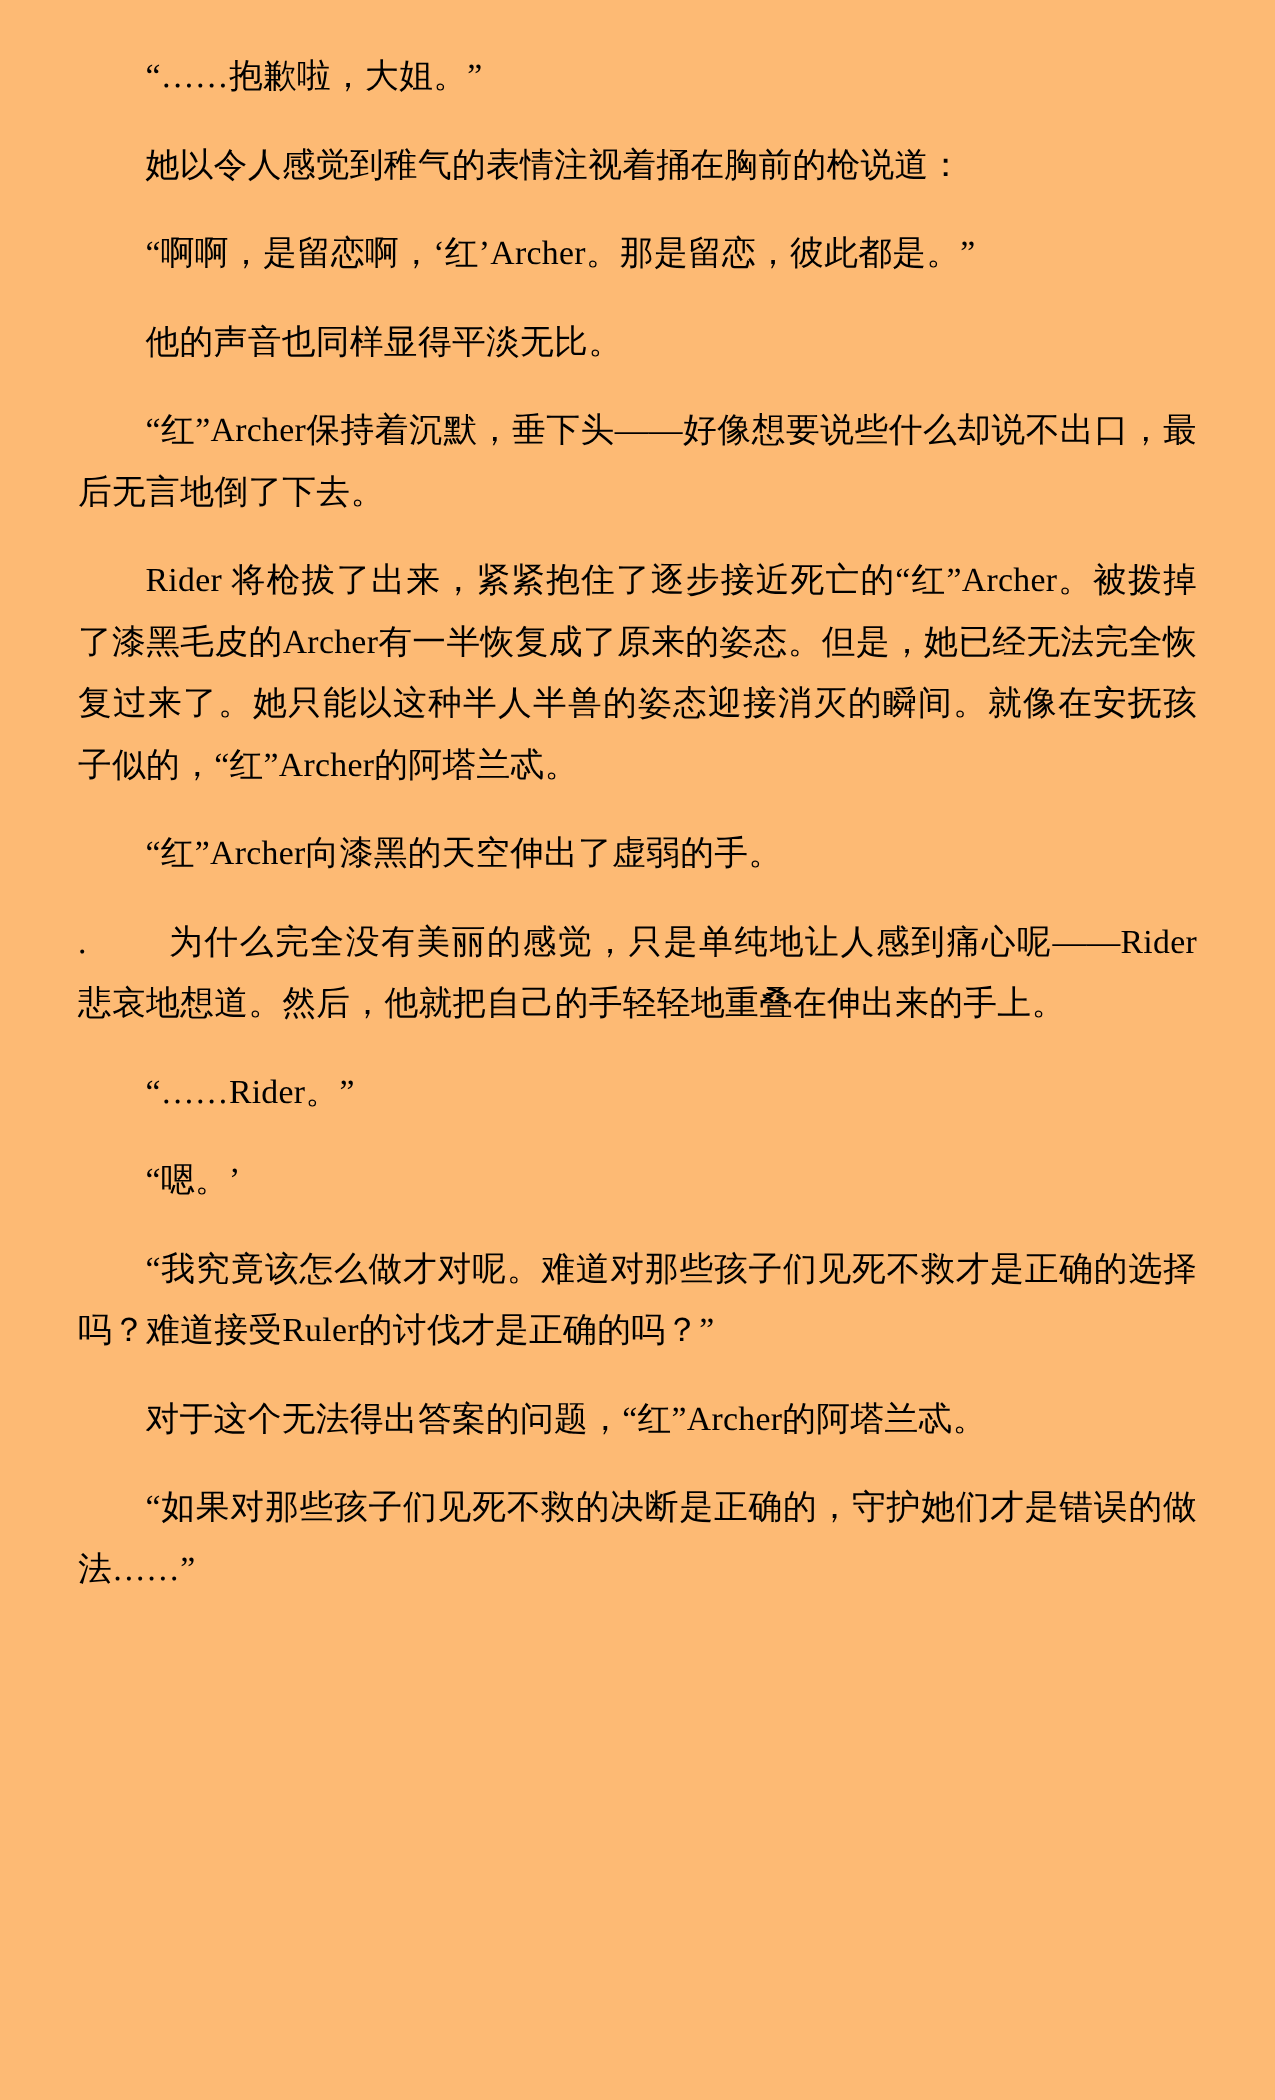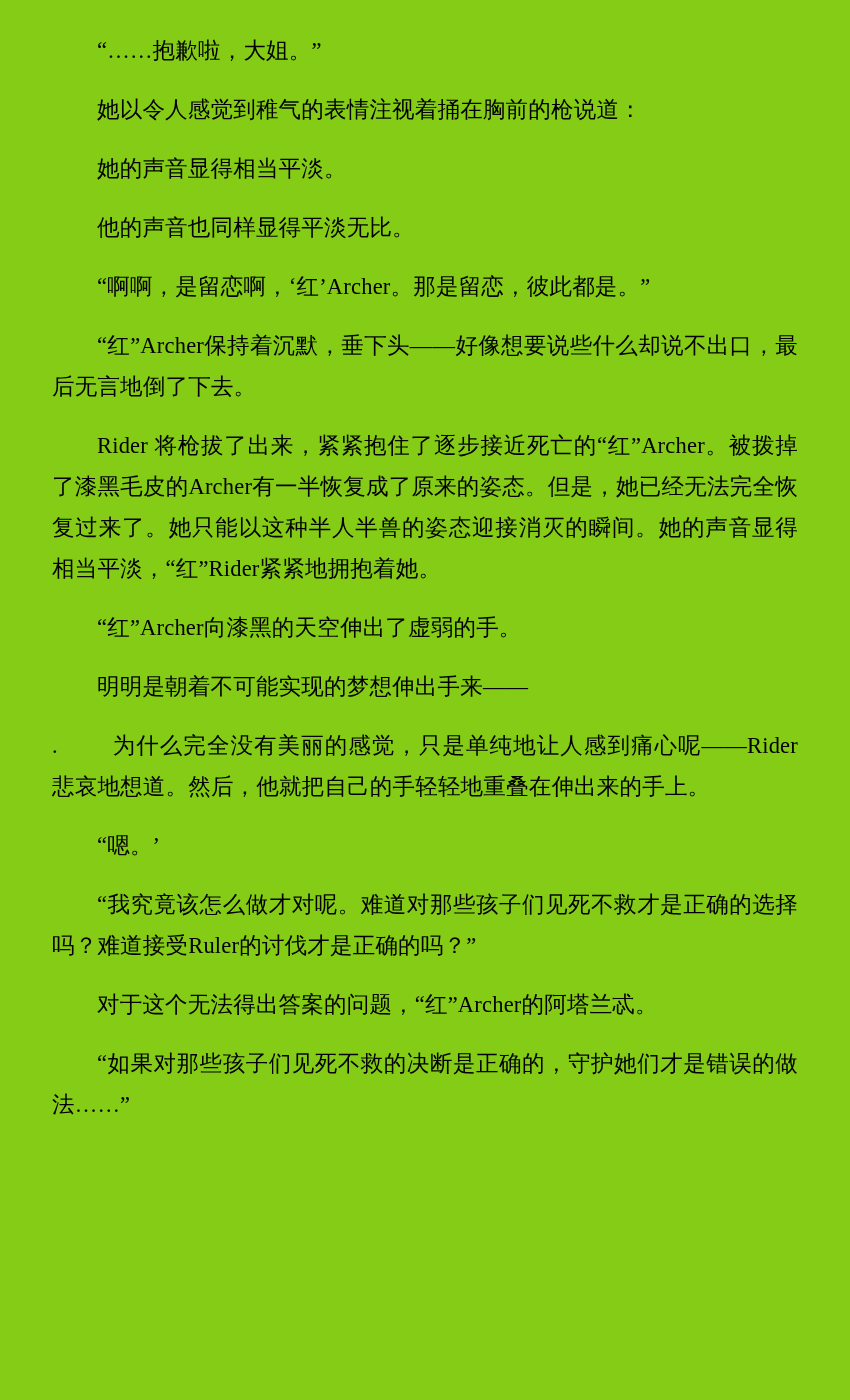--- a/index.html
+++ b/index.html
@@ -11,21 +11,21 @@
     width: 850px;
     height: 1400px;
     font-family: "Liberation Serif", "DejaVu Serif", serif;
     color: #000000;
   }
   .page {
     box-sizing: border-box;
     width: 850px;
     height: 1400px;
     padding: 30px 52px 20px 52px;
-    background: #84cc16;
+    background: #fdba74;
   }
   .para {
     font-size: 22.5px;
     line-height: 41px;
     text-align: justify;
     text-justify: inter-ideograph;
     margin: 0 0 18px 0;
     letter-spacing: 0.2px;
   }
   .para.indent {
@@ -43,38 +43,37 @@
 <body>
 
 <div class="page">
 
   <p class="para indent">“……抱歉啦，大姐。”</p>
 
 
   <p class="para indent">她以令人感觉到稚气的表情注视着捅在胸前的枪说道：</p>
 
 
-  <p class="para indent">她的声音显得相当平淡。</p>
+
+  <p class="para indent">“啊啊，是留恋啊，‘红’Archer。那是留恋，彼此都是。”</p>
 
   <p class="para indent">他的声音也同样显得平淡无比。</p>
 
-  <p class="para indent">“啊啊，是留恋啊，‘红’Archer。那是留恋，彼此都是。”</p>
-
   <p class="para indent">“红”Archer保持着沉默，垂下头——好像想要说些什么却说不出口，最后无言地倒了下去。</p>
 
-  <p class="para indent">Rider 将枪拔了出来，紧紧抱住了逐步接近死亡的“红”Archer。被拨掉了漆黑毛皮的Archer有一半恢复成了原来的姿态。但是，她已经无法完全恢复过来了。她只能以这种半人半兽的姿态迎接消灭的瞬间。她的声音显得相当平淡，“红”Rider紧紧地拥抱着她。</p>
+  <p class="para indent">Rider 将枪拔了出来，紧紧抱住了逐步接近死亡的“红”Archer。被拨掉了漆黑毛皮的Archer有一半恢复成了原来的姿态。但是，她已经无法完全恢复过来了。她只能以这种半人半兽的姿态迎接消灭的瞬间。就像在安抚孩子似的，“红”Archer的阿塔兰忒。</p>
 
   <p class="para indent">“红”Archer向漆黑的天空伸出了虚弱的手。</p>
 
-  <p class="para indent">明明是朝着不可能实现的梦想伸出手来——</p>
 
   <p class="para dot-lead">
     <span>.</span><span class="dot-gap"></span><span>为什么完全没有美丽的感觉，只是单纯地让人感到痛心呢——Rider悲哀地想道。然后，他就把自己的手轻轻地重叠在伸出来的手上。</span>
   </p>
 
+  <p class="para indent">“……Rider。”</p>
 
   <p class="para indent">“嗯。’</p>
 
 
   <p class="para indent">“我究竟该怎么做才对呢。难道对那些孩子们见死不救才是正确的选择吗？难道接受Ruler的讨伐才是正确的吗？”</p>
 
   <p class="para indent">对于这个无法得出答案的问题，“红”Archer的阿塔兰忒。</p>
 
   <p class="para indent">“如果对那些孩子们见死不救的决断是正确的，守护她们才是错误的做法……”</p>
 

